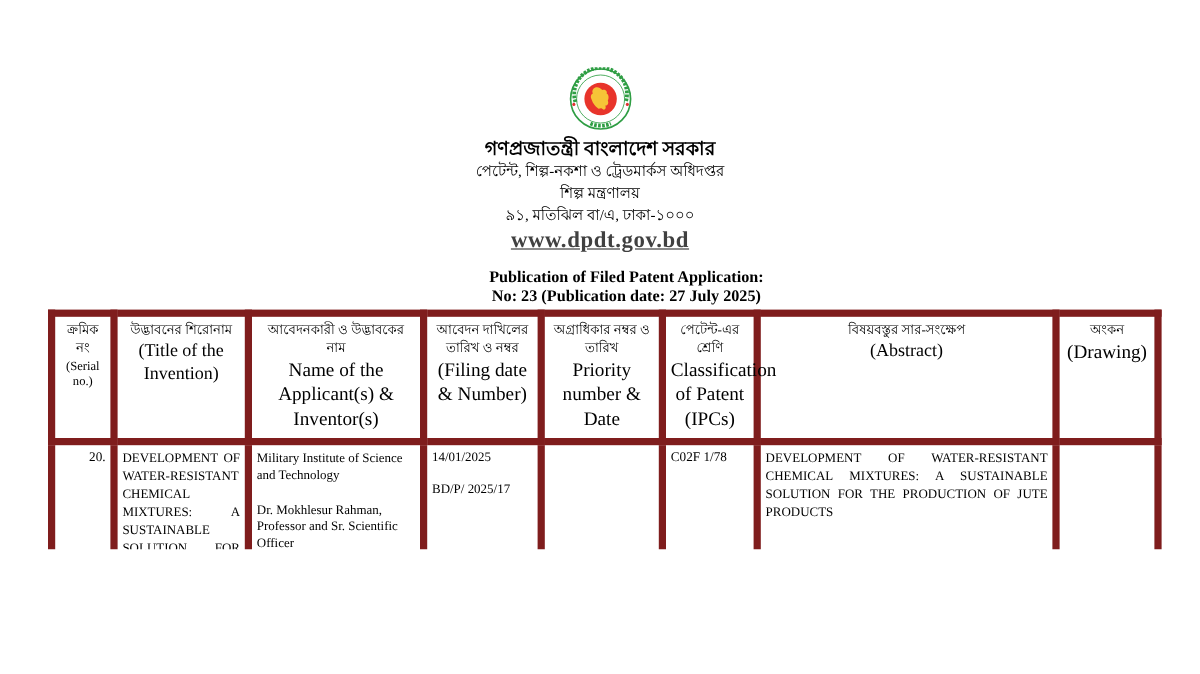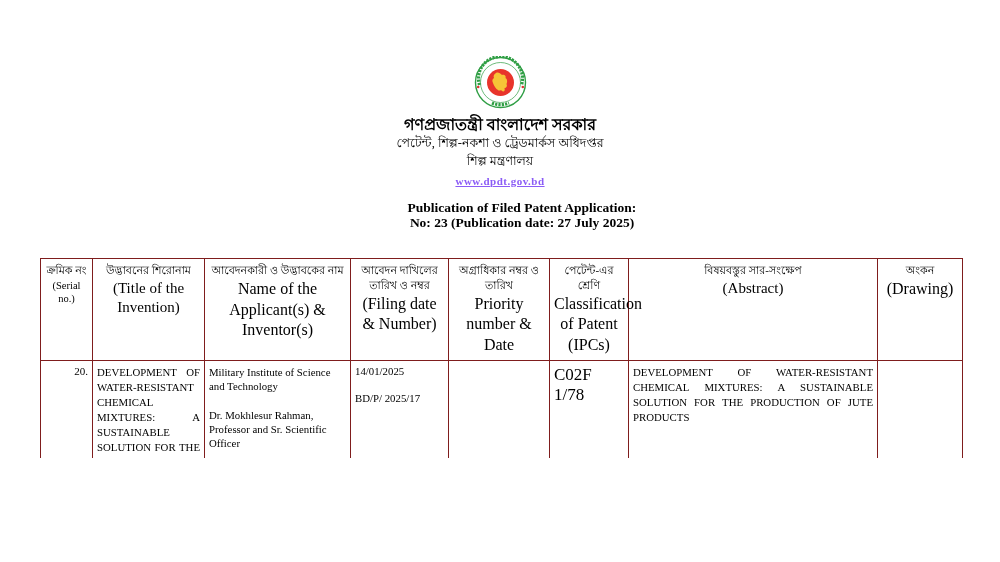--- a/index.html
+++ b/index.html
@@ -16,57 +16,57 @@
   
   .letterhead {
     position:absolute; top:56px; left:0; right:0;
     text-align:center;
   }
   .emblem-wrap { display:flex; justify-content:center; margin-bottom:6px; }
   .org-line1 { font-size:16px; font-weight:bold; line-height:1.25; }
   .org-line  { font-size:12.5px; line-height:1.42; }
   .website   {
     display:inline-block;
-    font-size:11px; font-weight:bold;
+    font-size:19px; font-weight:bold;
     text-decoration:underline;
-    color:#8b5cf6;
+    color:#404040;
     margin-top:2px;
     letter-spacing:0.5px;
     cursor:pointer;
   }
   .doc-title { margin-top:11px; font-size:13.5px; font-weight:bold; line-height:1.18;margin-left:44px; }
   
   table.pub {
     position:absolute; left:40px; top:258px;
     width:922px;
     border-collapse:collapse;
     table-layout:fixed;
     font-size:11px;
   }
   table.pub th, table.pub td {
-    border:1px solid #7f1d1d;
+    border:6px solid #7f1d1d;
     vertical-align:top;
     padding:4px 4px;
     font-weight:normal;
     margin-left:46px;
   }
   tr.head-row { height:80px; }
   tr.data-row { height:140px; }
   th .bn { font-size:11px; line-height:1.35; }
   th .en { font-size:16px; line-height:1.3; margin-top:1px; }
   th .en.big { font-size:15px; }
   th .en.small { font-size:10.5px; }
   th { text-align:center; }
   td.c-serial { text-align:right; padding-right:5px; font-size:11px; }
   td.c-title  { text-align:justify; text-align-last:left; font-size:10.8px; line-height:1.38; }
   td.c-appl   { font-size:10.8px; line-height:1.32; }
   td.c-appl .inventor { margin-top:14px; }
   td.c-filing { font-size:10.8px; }
   td.c-filing .fnum { margin-top:15px; }
-  td.c-class  { font-size:17px; }
+  td.c-class  { font-size:11px; }
   td.c-abs    { text-align:justify; text-align-last:left; font-size:10.8px; line-height:1.38; }
 </style>
 </head>
 <body>
 
 <div class="page">
 
   <div class="letterhead">
     <div class="emblem-wrap">
       <svg width="53" height="53" viewBox="0 0 53 53">
@@ -80,20 +80,21 @@
         <circle cx="26.5" cy="26.5" r="13.5" fill="#e8342b"></circle>
         <path d="M22,17 C20,18 19,20 20,22 C18,23 18,25 19,27 C20,30 22,33 24,34
                  C25,35.5 26.5,33.5 27.5,34.5 C29.5,36.5 31.5,35 30.5,32
                  C32.5,32 33.5,30 32.5,28 C33.5,26 33.5,23 31.5,22
                  C32.5,20 30,18 28,19 C26,17 24,16 22,17 Z" fill="#f6c437"></path>
       </svg>
     </div>
     <div class="org-line1">গণপ্রজাতন্ত্রী বাংলাদেশ সরকার</div>
     <div class="org-line">পেটেন্ট, শিল্প-নকশা ও ট্রেডমার্কস অধিদপ্তর</div>
     <div class="org-line">শিল্প মন্ত্রণালয়</div>
+    <div class="org-line">৯১, মতিঝিল বা/এ, ঢাকা-১০০০</div>
     <div>
       <a class="website">www.dpdt.gov.bd</a>
     </div>
     <div class="doc-title">
       <div>Publication of Filed Patent Application:</div>
       <div>No: 23 (Publication date: 27 July 2025)</div>
     </div>
   </div>
 
   <table class="pub">

